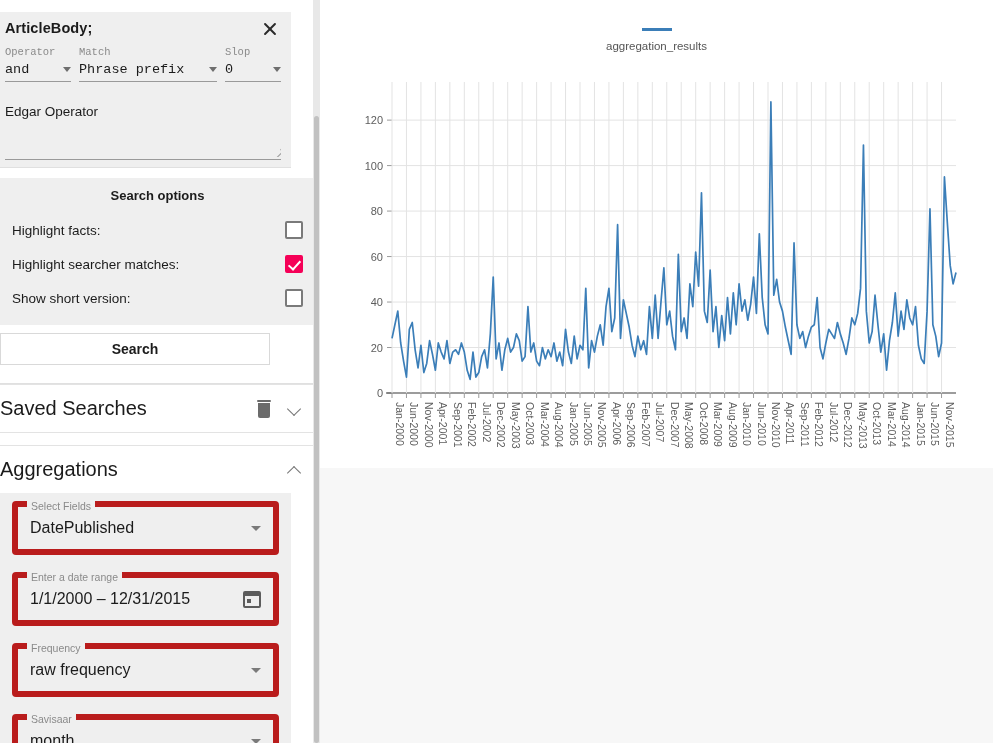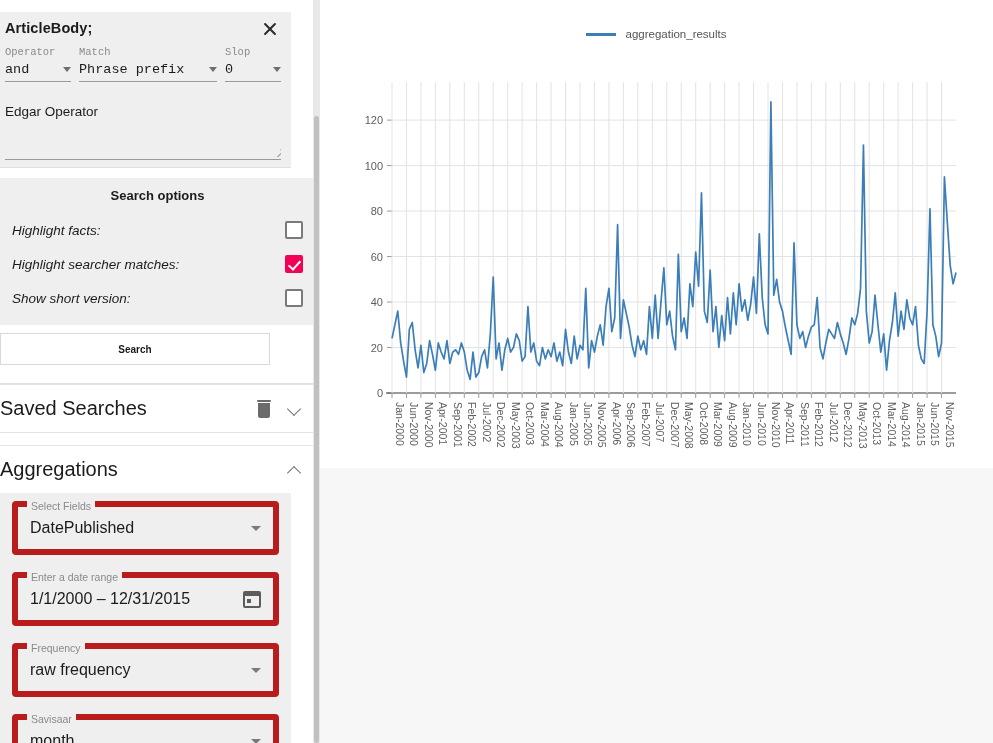--- a/index.html
+++ b/index.html
@@ -105,38 +105,37 @@
     background: #efefef; width: 315px; margin: 10px 0 0 0;
     padding: 6px 12px 10px 12px;
   }
   .so-title {
     text-align: center; font-size: 13px; font-weight: bold;
     color: #1b1b1b; padding: 4px 0 10px 0;
   }
   .so-row {
     display: flex; align-items: center; justify-content: space-between;
     height: 34px;
-    font-style: italic;
   }
   .so-label { font-size: 13.5px; color: #1b1b1b; }
   .cb {
     width: 18px; height: 18px; border: 2px solid #7a7a7a;
     border-radius: 2px; background: #fff; cursor: pointer;
     position: relative; flex: none;
   }
   .cb.checked { background: #f50057; border-color: #f50057; }
   .cb.checked::after {
     content: ""; position: absolute; left: 4px; top: 0.5px;
     width: 5px; height: 10px; border: solid #fff;
     border-width: 0 2px 2px 0; transform: rotate(42deg);
   }
   .search-btn {
     width: 270px; height: 32px; margin-top: 8px;
     border: 1px solid #d9d9d9; background: #fff;
-    font-size: 10px; color: #1b1b1b; font-weight: bold;
+    font-size: 14px; color: #1b1b1b; font-weight: bold;
     display: flex; align-items: center; justify-content: center;
     cursor: pointer; font-family: "Liberation Sans", sans-serif;
   }
   .panel-divider { height: 1px; background: #e0e0e0; margin-top: 18px; width: 313px; }
 
   .accordion {
     width: 313px; background: #fff;
     border-top: 1px solid #e3e3e3;
     border-bottom: 1px solid #e3e3e3;
   }
@@ -211,21 +210,21 @@
   #right-area {
     position: absolute; left: 320px; top: 0;
     width: 673px; height: 743px; background: #f7f7f7;
   }
   #chart-card {
     position: absolute; left: 0; top: 0; width: 673px; height: 468px;
     background: #ffffff; overflow: hidden;
   }
   .legend {
     position: absolute; left: 0; top: 28px; width: 673px;
-    display: flex; align-items: center; justify-content: center; gap: 9px;
+    display: flex; align-items: center; justify-content: center; gap: 9px; flex-direction: column;
   }
   .legend-line { width: 30px; height: 3px; background: #3b7eb8; flex: none; }
   .legend-label { font-size: 11.5px; color: #555555; }
   #plot { position: absolute; left: 0; top: 0; width: 673px; height: 468px; }
   .ytick { font-size: 11px; fill: #5d5d5d; text-anchor: end; }
   .xtick { font-size: 10.5px; fill: #5d5d5d; }
   .gridline { stroke: #e3e3e3; stroke-width: 1; }
   .axisline { stroke: #3a3a3a; stroke-width: 1.2; }
   .ticklet { stroke: #9b9b9b; stroke-width: 1; }
   .dataline { fill: none; stroke: #3b7eb8; stroke-width: 1.7; stroke-linejoin: round; }

